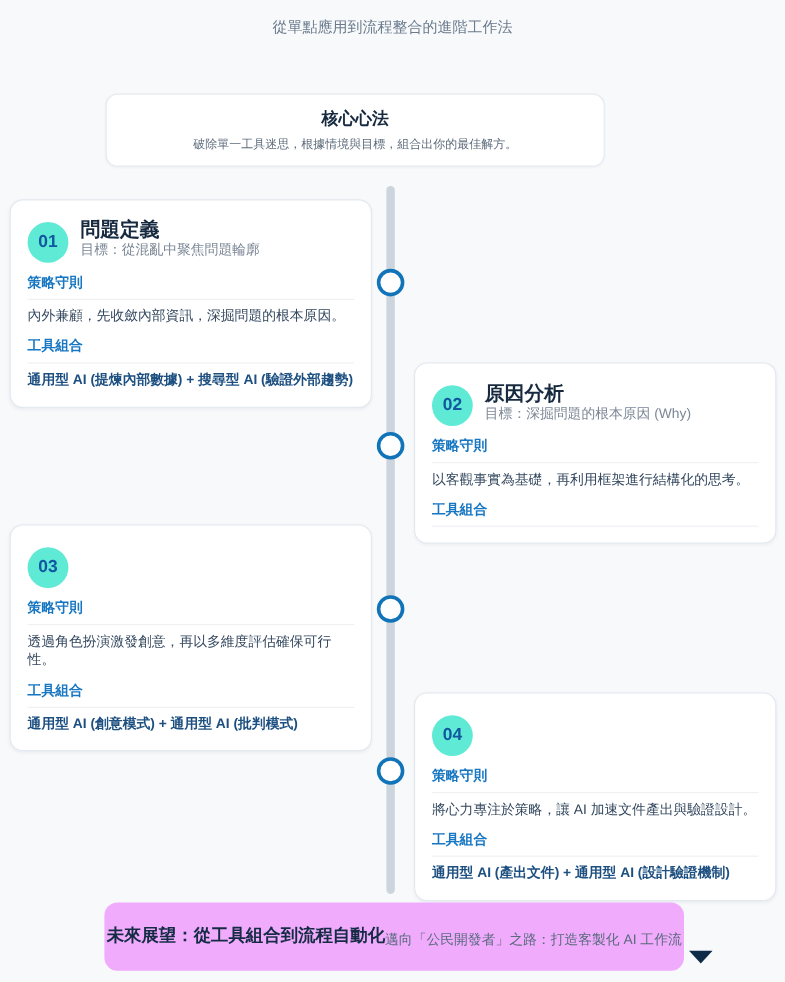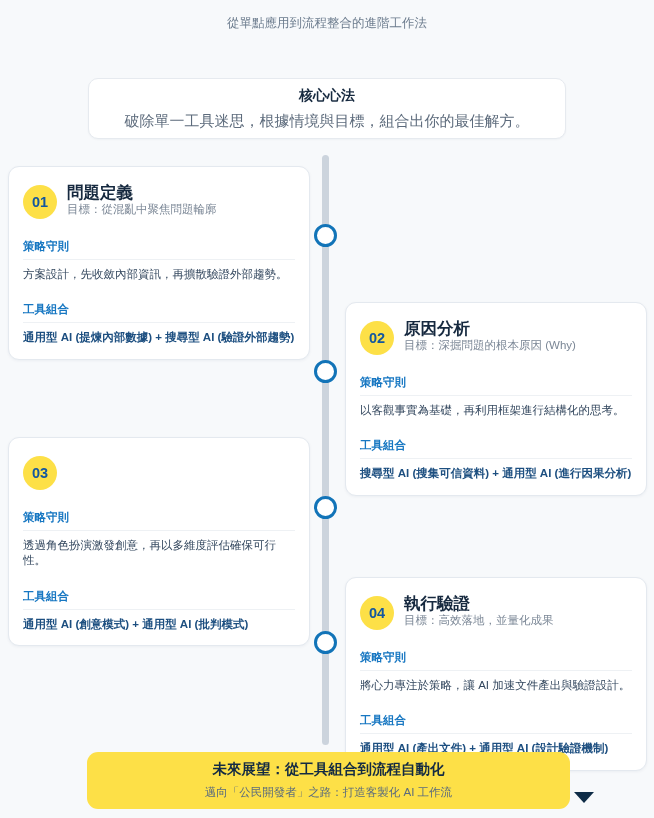--- a/index.html
+++ b/index.html
@@ -40,40 +40,40 @@
     font-size: 12.5px;
     color: #6b7b8d;
     line-height: 1.3;
   }
 
   
   .core-card {
     position: absolute;
     left: 88px;
     top: 78px;
-    width: 478px;
+    width: 416px;
     height: 61px;
     background: #ffffff;
     border: 1px solid #e6eaef;
     border-radius: 10px;
     box-shadow: 0 1px 2px rgba(20,40,70,0.04);
     display: flex;
     flex-direction: column;
     align-items: center;
     justify-content: center;
   }
   .core-title {
     font-size: 14px;
     font-weight: 700;
     color: #16293f;
     line-height: 1.2;
   }
   .core-desc {
     margin-top: 7px;
-    font-size: 15px;
+    font-size: 10px;
     color: #5d6b7c;
     line-height: 1.3;
   }
 
   
   .timeline-line {
     position: absolute;
     left: 322px;
     top: 155px;
     width: 7px;
@@ -117,21 +117,21 @@
   .step-head {
     display: flex;
     align-items: flex-start;
     gap: 10px;
   }
   .step-badge {
     flex: 0 0 auto;
     width: 34px;
     height: 34px;
     border-radius: 50%;
-    background: #fde047;
+    background: #5eead4;
     color: #1257a0;
     font-size: 14.5px;
     font-weight: 700;
     display: flex;
     align-items: center;
     justify-content: center;
     margin-top: 2px;
   }
   .step-headtext { padding-top: 0px; }
   .step-title {
@@ -141,21 +141,21 @@
     line-height: 1.15;
   }
   .step-goal {
     margin-top: 0;
     font-size: 11.5px;
     color: #7b8796;
     line-height: 1.25;
   }
 
   .sec-label {
-    margin-top: 21px;
+    margin-top: 11px;
     font-size: 11.5px;
     font-weight: 700;
     color: #1777c2;
     line-height: 1.2;
     padding-bottom: 5px;
     border-bottom: 1px solid #eef1f4;
   }
   .sec-body {
     margin-top: 7px;
     font-size: 11.5px;
@@ -171,24 +171,24 @@
     white-space: nowrap;
   }
 
   
   .footer-box {
     position: absolute;
     left: 87px;
     top: 752px;
     width: 483px;
     height: 57px;
-    background: #fde047;
+    background: #f0abfc;
     border-radius: 11px;
     display: flex;
-    flex-direction: column;
+    flex-direction: row;
     align-items: center;
     justify-content: center;
   }
   .footer-title {
     font-size: 14.5px;
     font-weight: 700;
     color: #142b43;
     line-height: 1.2;
   }
   .footer-desc {
@@ -231,56 +231,51 @@
 
   <div class="step-card card-left card-1">
     <div class="step-head">
       <div class="step-badge">01</div>
       <div class="step-headtext">
         <div class="step-title">問題定義</div>
         <div class="step-goal">目標：從混亂中聚焦問題輪廓</div>
       </div>
     </div>
     <div class="sec-label">策略守則</div>
-    <div class="sec-body">方案設計，先收斂內部資訊，再擴散驗證外部趨勢。</div>
+    <div class="sec-body">內外兼顧，先收斂內部資訊，深掘問題的根本原因。</div>
     <div class="sec-label">工具組合</div>
     <div class="tool-combo">通用型 AI (提煉內部數據) + 搜尋型 AI (驗證外部趨勢)</div>
   </div>
 
   <div class="step-card card-right card-2">
     <div class="step-head">
       <div class="step-badge">02</div>
       <div class="step-headtext">
         <div class="step-title">原因分析</div>
         <div class="step-goal">目標：深掘問題的根本原因 (Why)</div>
       </div>
     </div>
     <div class="sec-label">策略守則</div>
     <div class="sec-body">以客觀事實為基礎，再利用框架進行結構化的思考。</div>
     <div class="sec-label">工具組合</div>
-    <div class="tool-combo">搜尋型 AI (搜集可信資料) + 通用型 AI (進行因果分析)</div>
   </div>
 
   <div class="step-card card-left card-3">
     <div class="step-head">
       <div class="step-badge">03</div>
     </div>
     <div class="sec-label">策略守則</div>
     <div class="sec-body">透過角色扮演激發創意，再以多維度評估確保可行性。</div>
     <div class="sec-label">工具組合</div>
     <div class="tool-combo">通用型 AI (創意模式) + 通用型 AI (批判模式)</div>
   </div>
 
   <div class="step-card card-right card-4">
     <div class="step-head">
       <div class="step-badge">04</div>
-      <div class="step-headtext">
-        <div class="step-title">執行驗證</div>
-        <div class="step-goal">目標：高效落地，並量化成果</div>
-      </div>
     </div>
     <div class="sec-label">策略守則</div>
     <div class="sec-body">將心力專注於策略，讓 AI 加速文件產出與驗證設計。</div>
     <div class="sec-label">工具組合</div>
     <div class="tool-combo">通用型 AI (產出文件) + 通用型 AI (設計驗證機制)</div>
   </div>
 
   <div class="footer-box">
     <div class="footer-title">未來展望：從工具組合到流程自動化</div>
     <div class="footer-desc">邁向「公民開發者」之路：打造客製化 AI 工作流</div>

